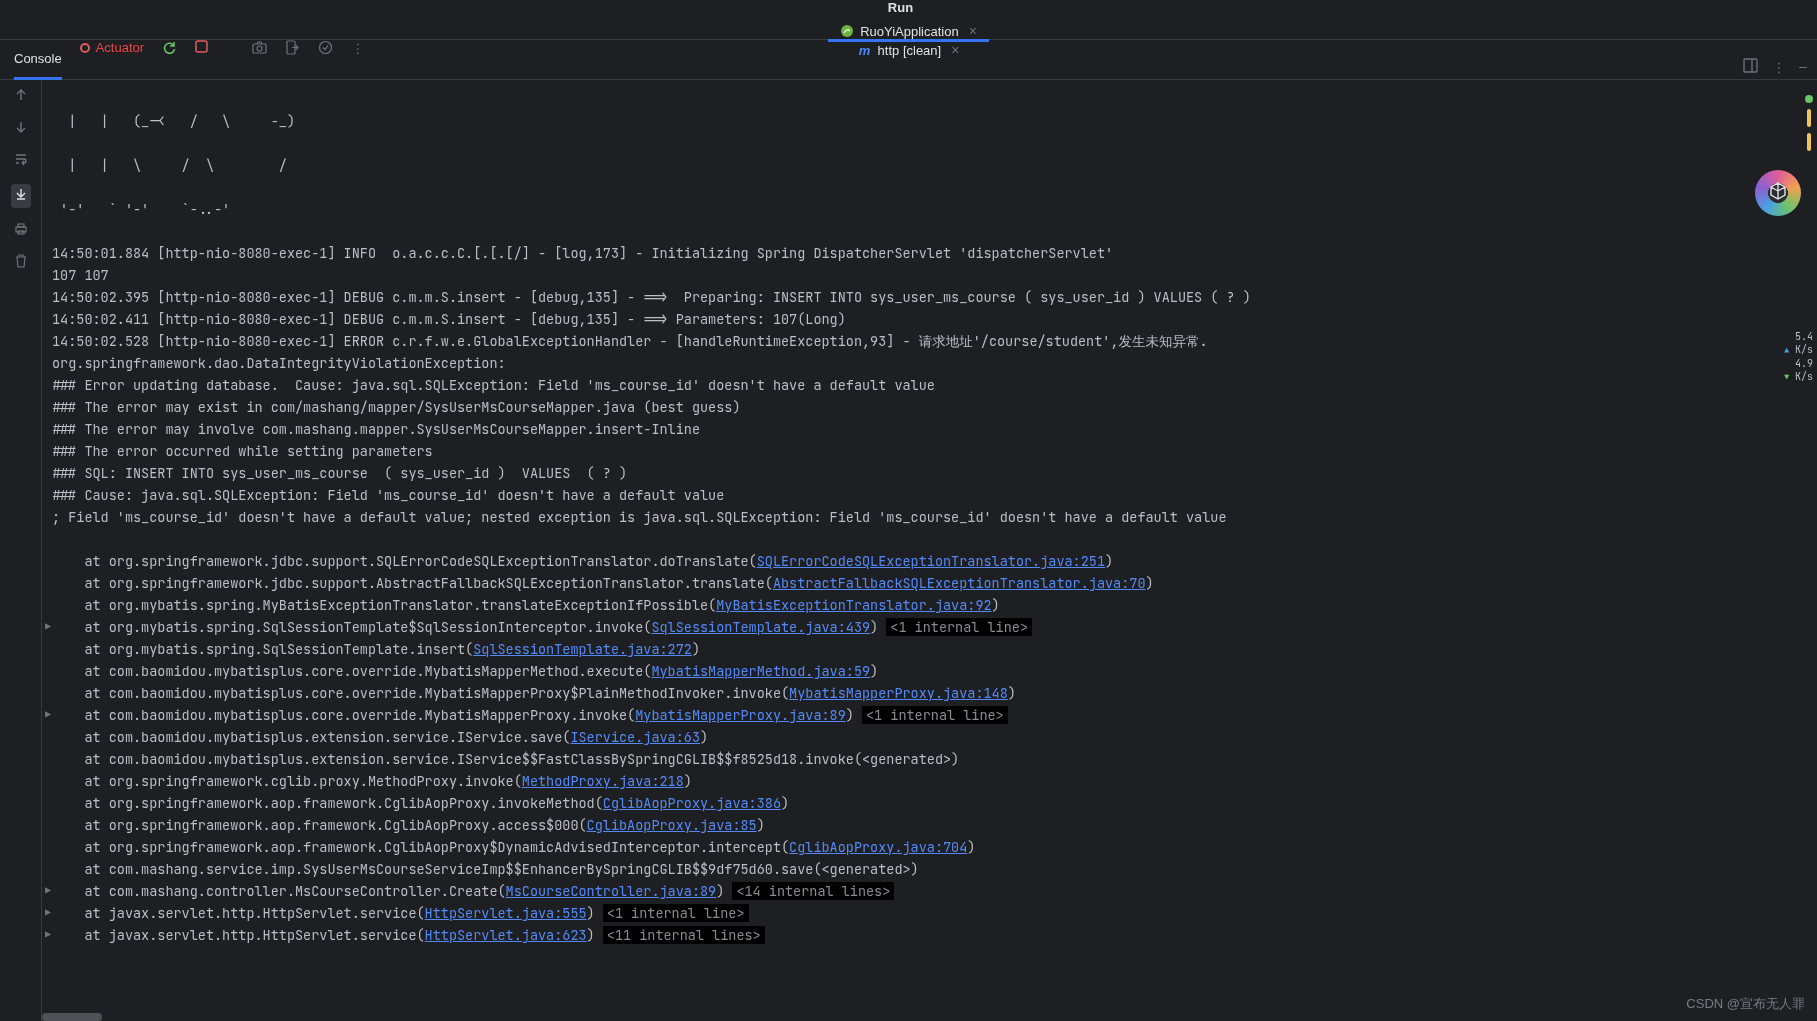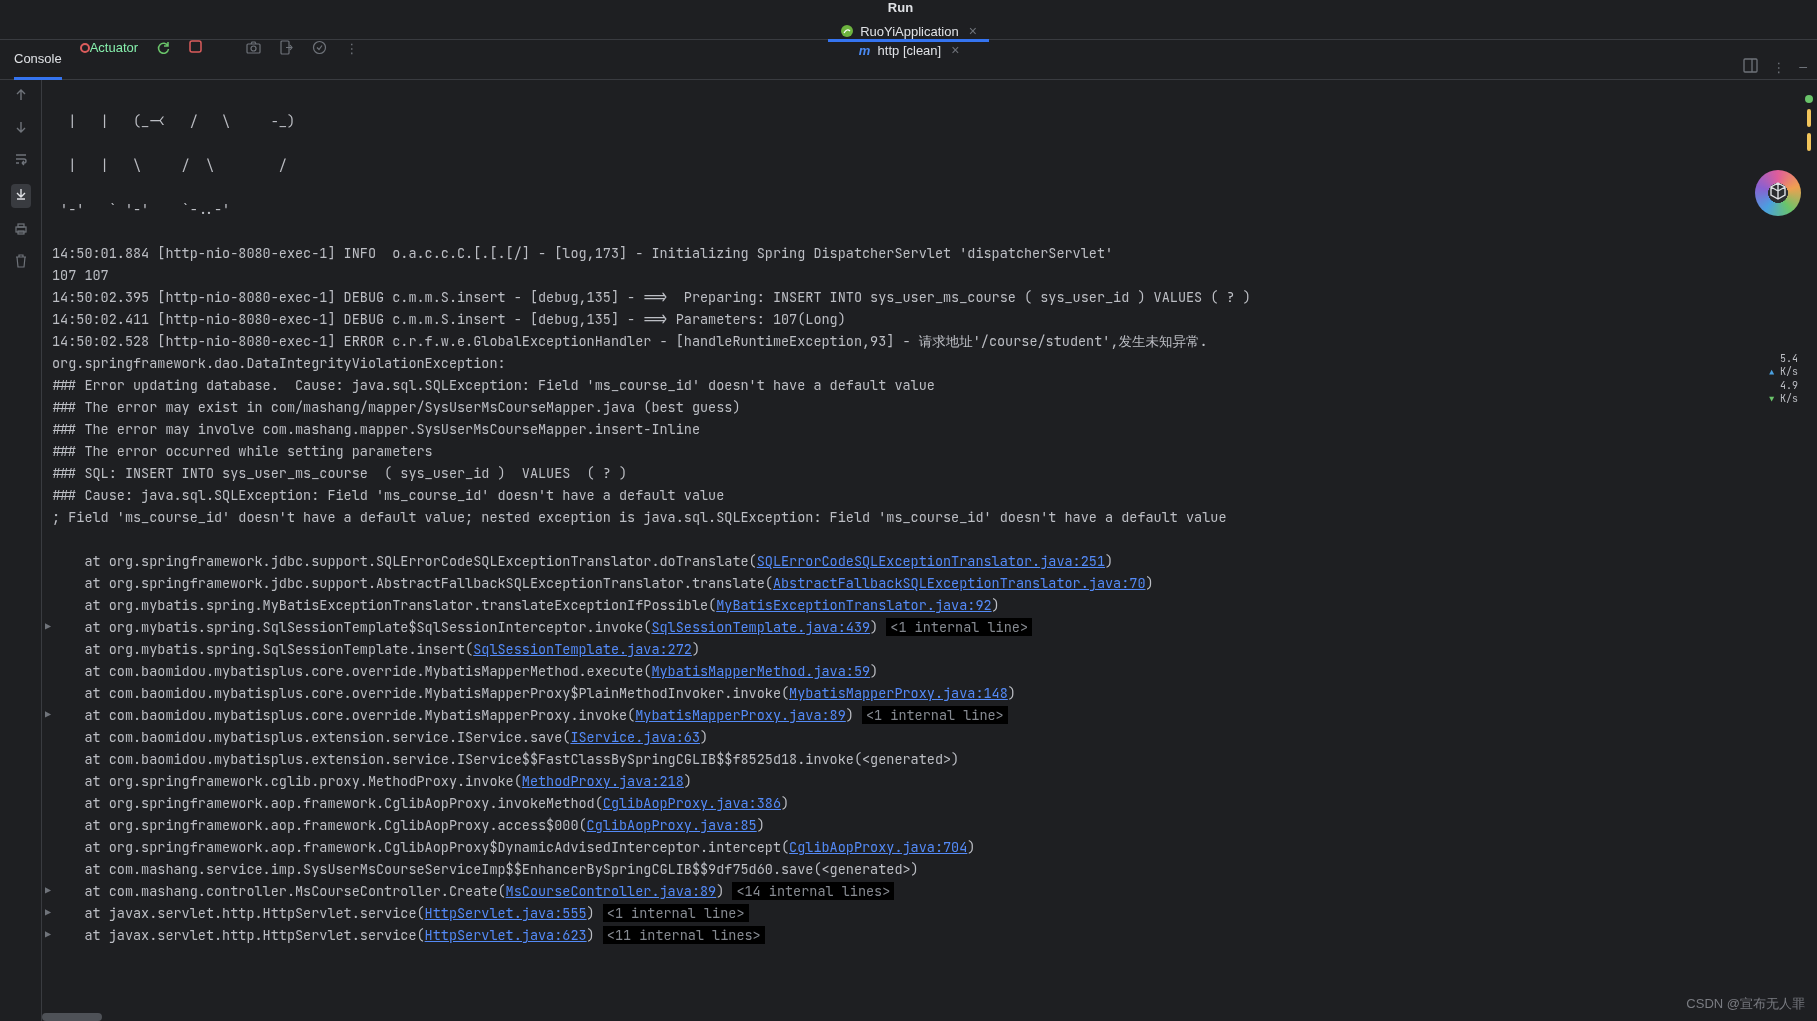--- a/index.html
+++ b/index.html
@@ -53,21 +53,22 @@
   color: #dfe1e5;
   font-family: -apple-system, sans-serif;
   border-bottom: 3px solid #3574f0;
   height: 40px;
   display: flex;
   align-items: center;
 }
 .actuator {
   display: flex;
   align-items: center;
-  color: #86efac;
+  gap: 6px;
+  color: #ef4444;
   font-family: -apple-system, sans-serif;
 }
 .actuator-dot {
   width: 10px; height: 10px; border-radius: 50%;
   border: 2px solid #db5c5c;
 }
 .tool-icon { color: #6f737a; cursor: pointer; display: flex; }
 .main { display: flex; height: calc(100% - 80px); }
 .left-gutter {
   width: 42px;
@@ -116,27 +117,26 @@
   width: 12px;
   display: flex;
   flex-direction: column;
   align-items: center;
   gap: 6px;
 }
 .strip-dot { width: 8px; height: 8px; border-radius: 50%; }
 .strip-bar { width: 4px; height: 18px; border-radius: 2px; }
 .speed-box {
   position: fixed;
-  right: 19px;
+  right: 4px;
   top: 330px;
   font-size: 10px;
   text-align: right;
   color: #bcbec4;
   line-height: 13px;
-  margin-top: 22px;
 }
 .speed-arrow-up { color: #4aa0e0; font-size: 8px; }
 .speed-arrow-down { color: #6ac46a; font-size: 8px; }
 .watermark {
   position: fixed;
   bottom: 8px;
   right: 12px;
   color: #7a7c82;
   font-family: -apple-system, sans-serif;
   font-size: 13px;

